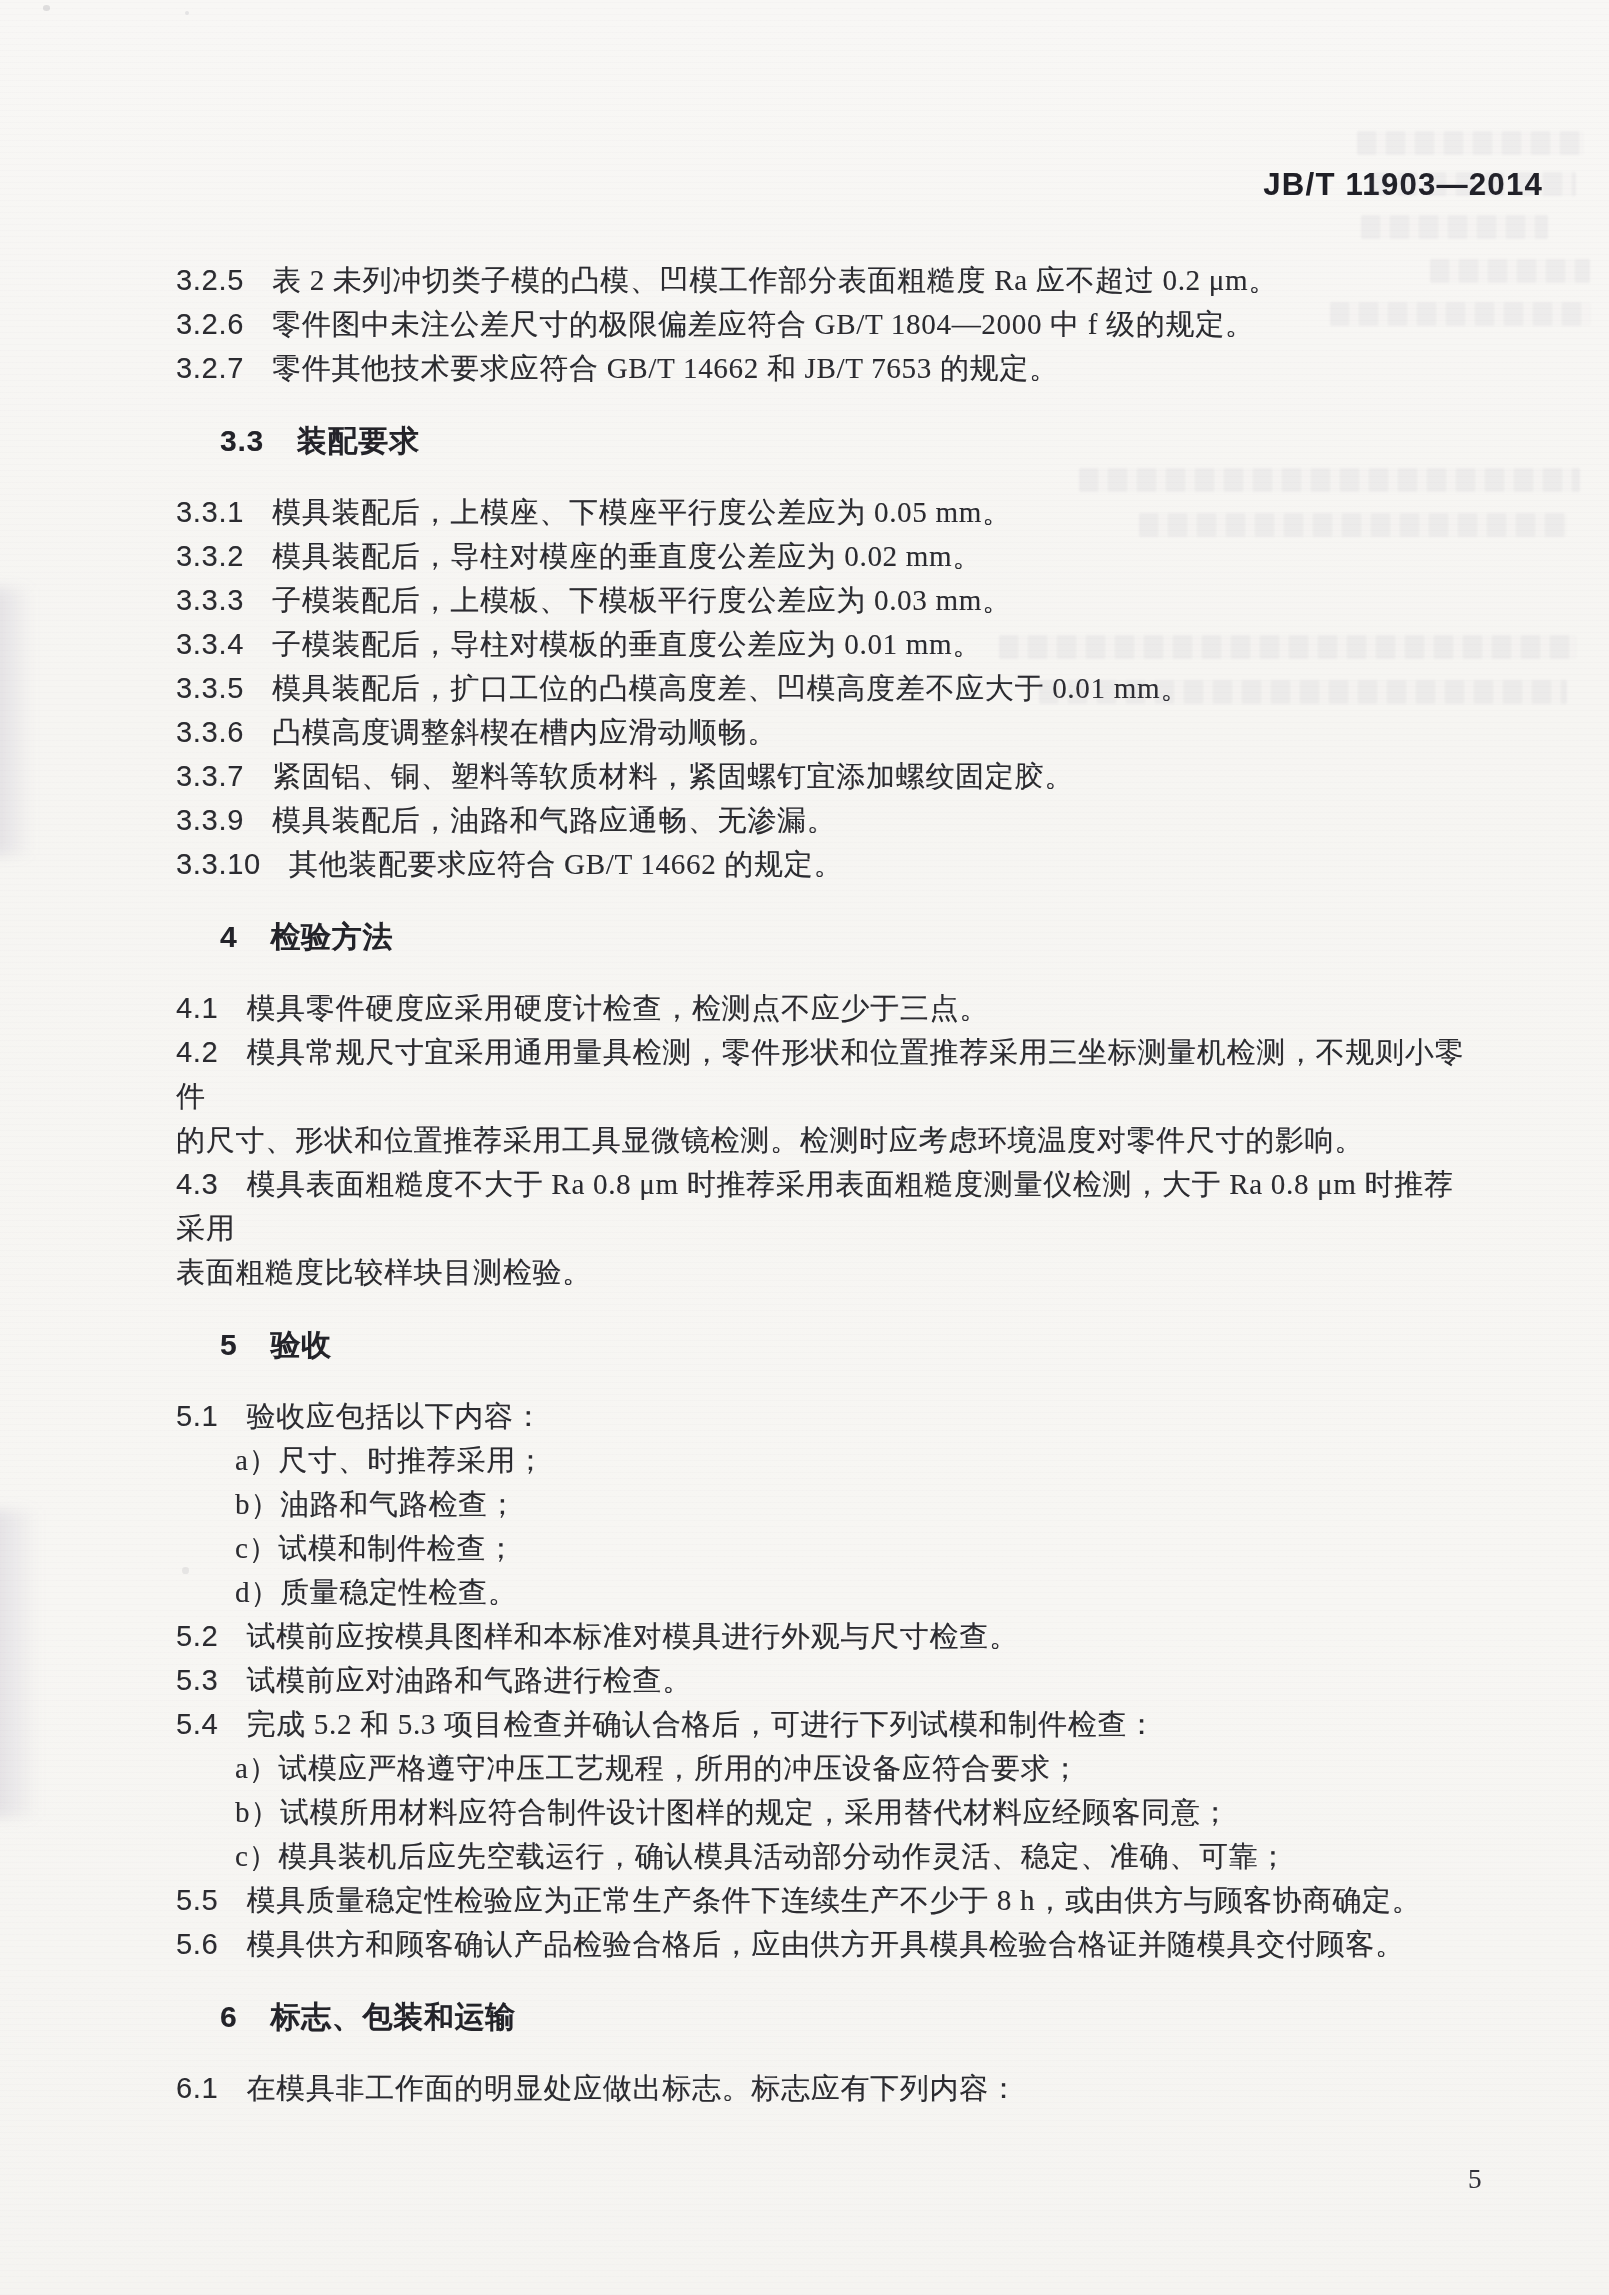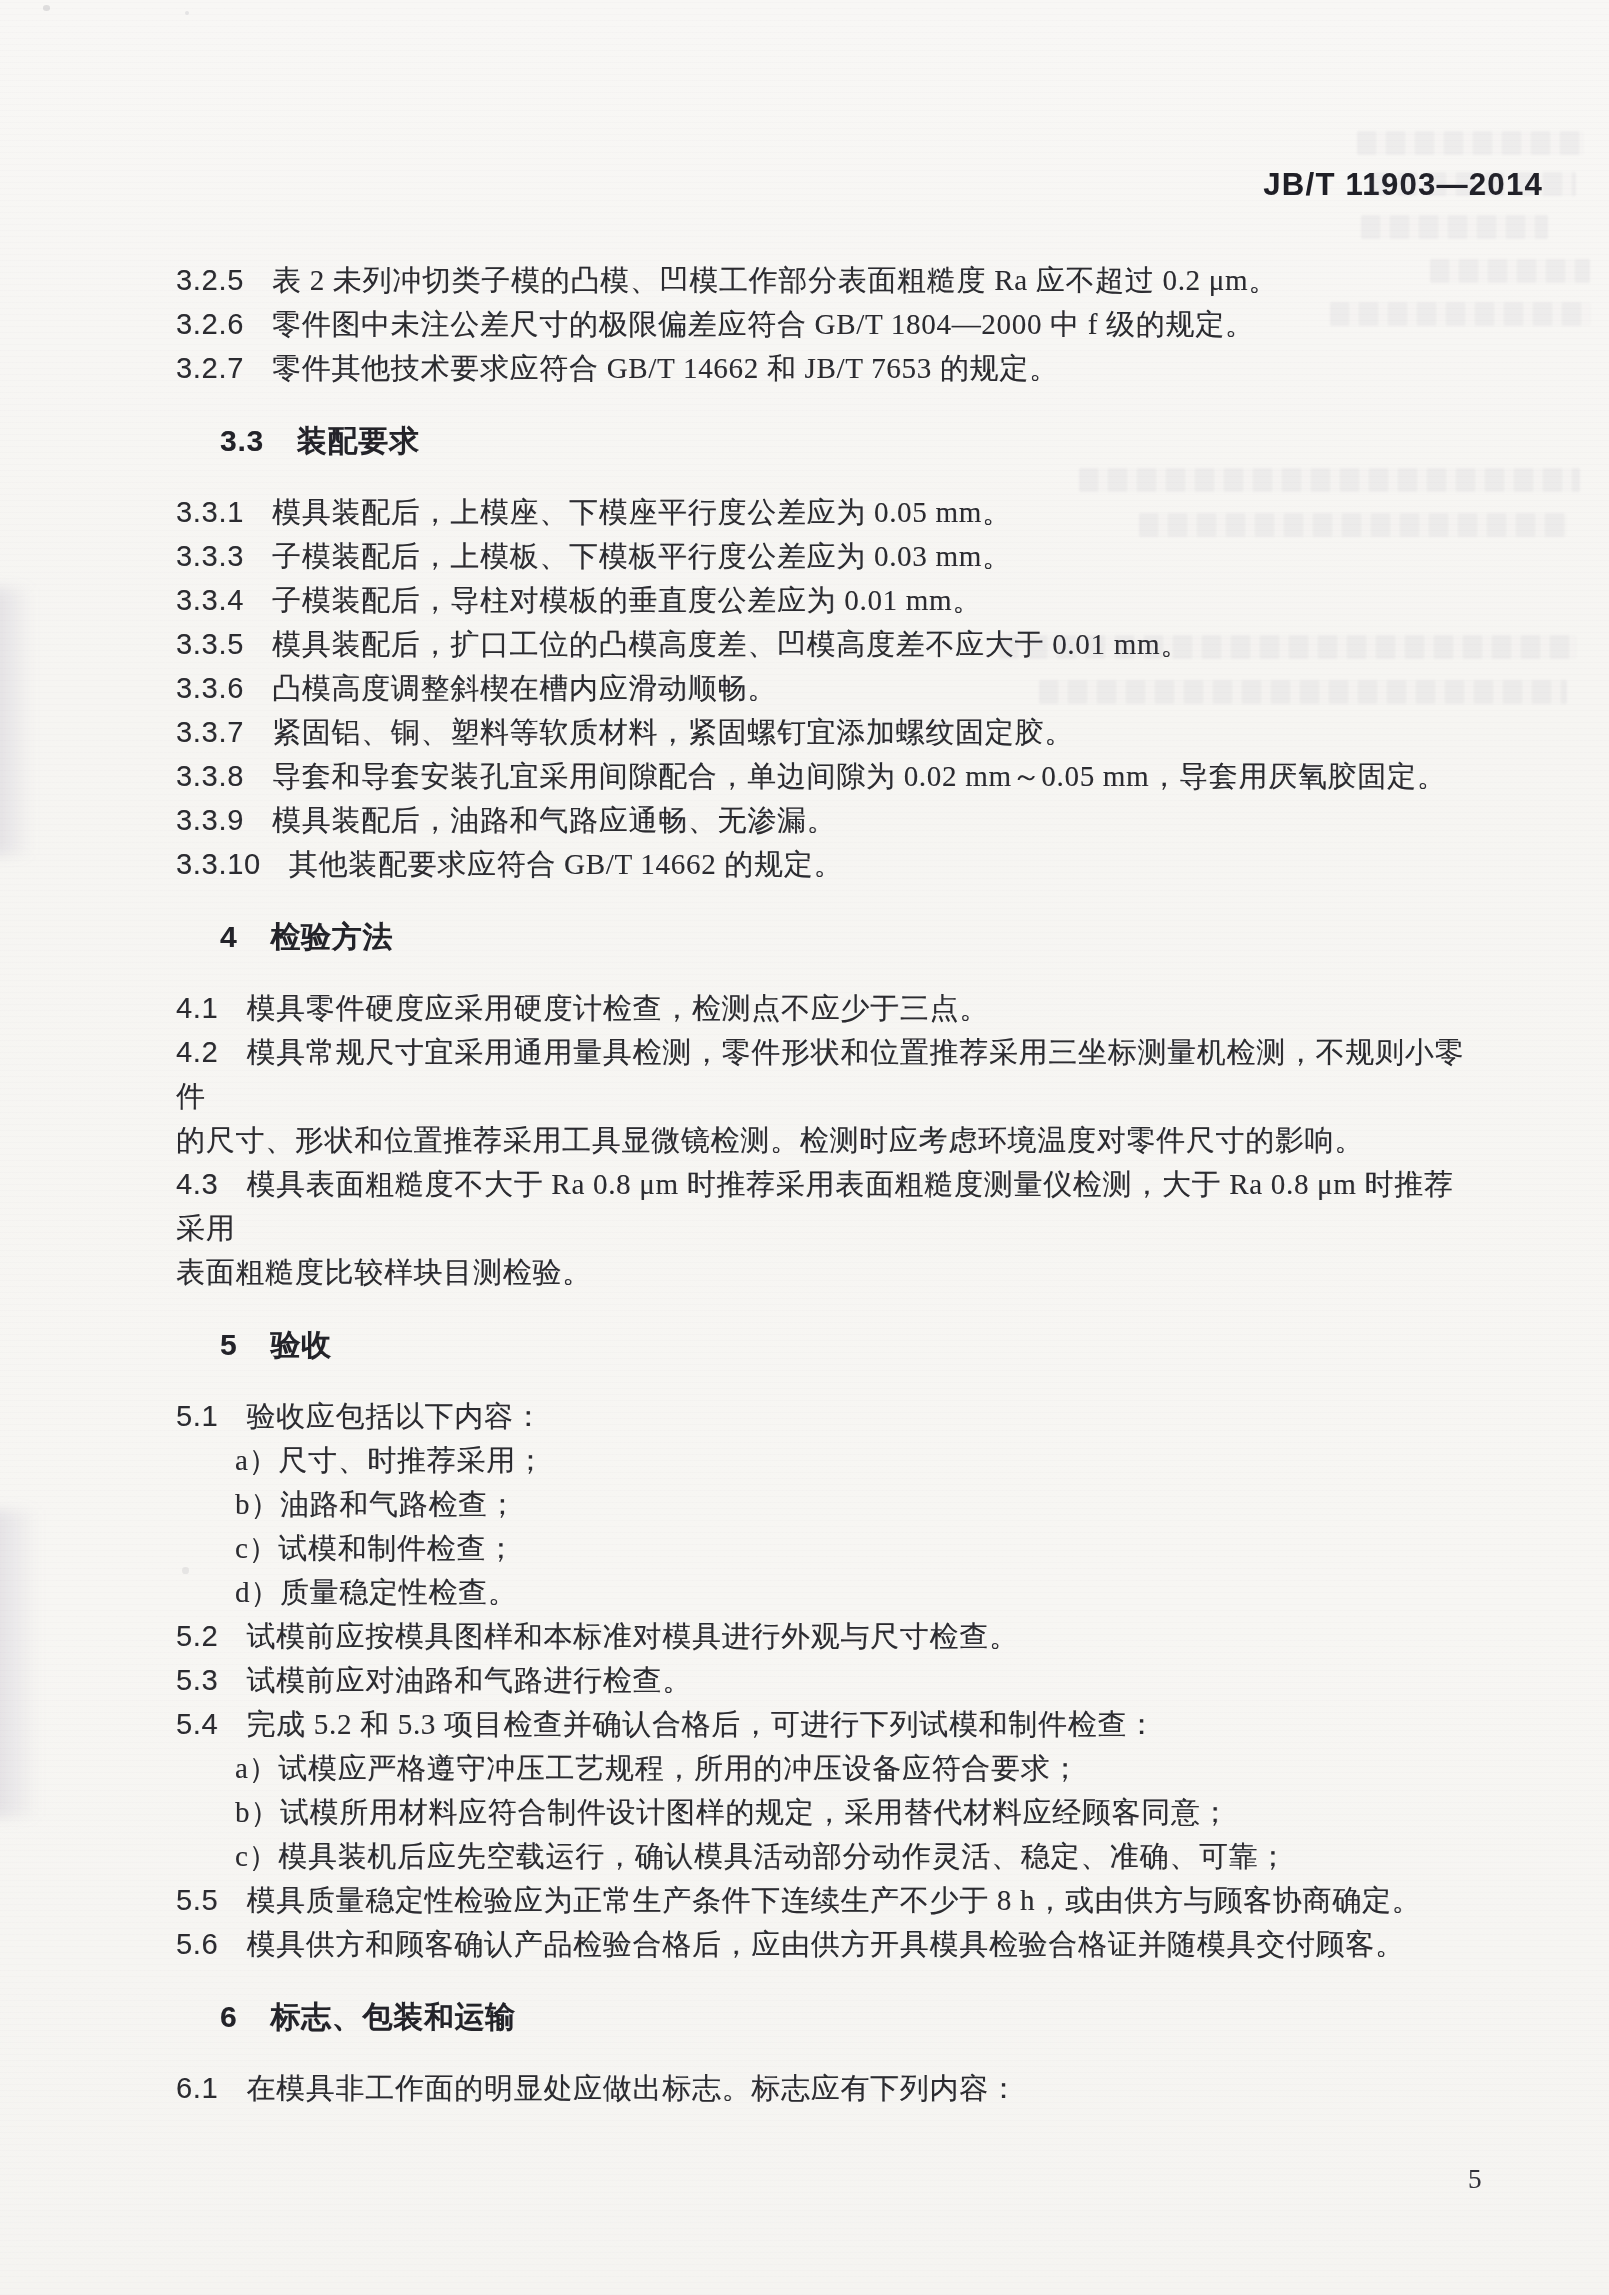--- a/index.html
+++ b/index.html
@@ -73,26 +73,26 @@
 <div class="page">
 
   <div class="header">JB/T 11903—2014</div>
 
   <div class="content">
       <div class="b b-clause"><span class="num">3.2.5</span><span class="txt">表 2 未列冲切类子模的凸模、凹模工作部分表面粗糙度 Ra 应不超过 0.2 μm。</span></div>
       <div class="b b-clause"><span class="num">3.2.6</span><span class="txt">零件图中未注公差尺寸的极限偏差应符合 GB/T 1804—2000 中 f 级的规定。</span></div>
       <div class="b b-clause"><span class="num">3.2.7</span><span class="txt">零件其他技术要求应符合 GB/T 14662 和 JB/T 7653 的规定。</span></div>
       <div class="b b-heading"><span class="num">3.3</span><span class="txt">装配要求</span></div>
       <div class="b b-clause"><span class="num">3.3.1</span><span class="txt">模具装配后，上模座、下模座平行度公差应为 0.05 mm。</span></div>
+      <div class="b b-clause"><span class="num">3.3.2</span><span class="txt">模具装配后，导柱对模座的垂直度公差应为 0.02 mm。</span></div>
       <div class="b b-clause"><span class="num">3.3.3</span><span class="txt">子模装配后，上模板、下模板平行度公差应为 0.03 mm。</span></div>
       <div class="b b-clause"><span class="num">3.3.4</span><span class="txt">子模装配后，导柱对模板的垂直度公差应为 0.01 mm。</span></div>
       <div class="b b-clause"><span class="num">3.3.5</span><span class="txt">模具装配后，扩口工位的凸模高度差、凹模高度差不应大于 0.01 mm。</span></div>
       <div class="b b-clause"><span class="num">3.3.6</span><span class="txt">凸模高度调整斜楔在槽内应滑动顺畅。</span></div>
       <div class="b b-clause"><span class="num">3.3.7</span><span class="txt">紧固铝、铜、塑料等软质材料，紧固螺钉宜添加螺纹固定胶。</span></div>
-      <div class="b b-clause"><span class="num">3.3.8</span><span class="txt">导套和导套安装孔宜采用间隙配合，单边间隙为 0.02 mm～0.05 mm，导套用厌氧胶固定。</span></div>
       <div class="b b-clause"><span class="num">3.3.9</span><span class="txt">模具装配后，油路和气路应通畅、无渗漏。</span></div>
       <div class="b b-clause"><span class="num">3.3.10</span><span class="txt">其他装配要求应符合 GB/T 14662 的规定。</span></div>
       <div class="b b-heading"><span class="num">4</span><span class="txt">检验方法</span></div>
       <div class="b b-clause"><span class="num">4.1</span><span class="txt">模具零件硬度应采用硬度计检查，检测点不应少于三点。</span></div>
       <div class="b b-clause"><span class="num">4.2</span><span class="txt">模具常规尺寸宜采用通用量具检测，零件形状和位置推荐采用三坐标测量机检测，不规则小零件</span></div>
       <div class="b b-cont"><span class="txt">的尺寸、形状和位置推荐采用工具显微镜检测。检测时应考虑环境温度对零件尺寸的影响。</span></div>
       <div class="b b-clause"><span class="num">4.3</span><span class="txt">模具表面粗糙度不大于 Ra 0.8 μm 时推荐采用表面粗糙度测量仪检测，大于 Ra 0.8 μm 时推荐采用</span></div>
       <div class="b b-cont"><span class="txt">表面粗糙度比较样块目测检验。</span></div>
       <div class="b b-heading"><span class="num">5</span><span class="txt">验收</span></div>
       <div class="b b-clause"><span class="num">5.1</span><span class="txt">验收应包括以下内容：</span></div>

